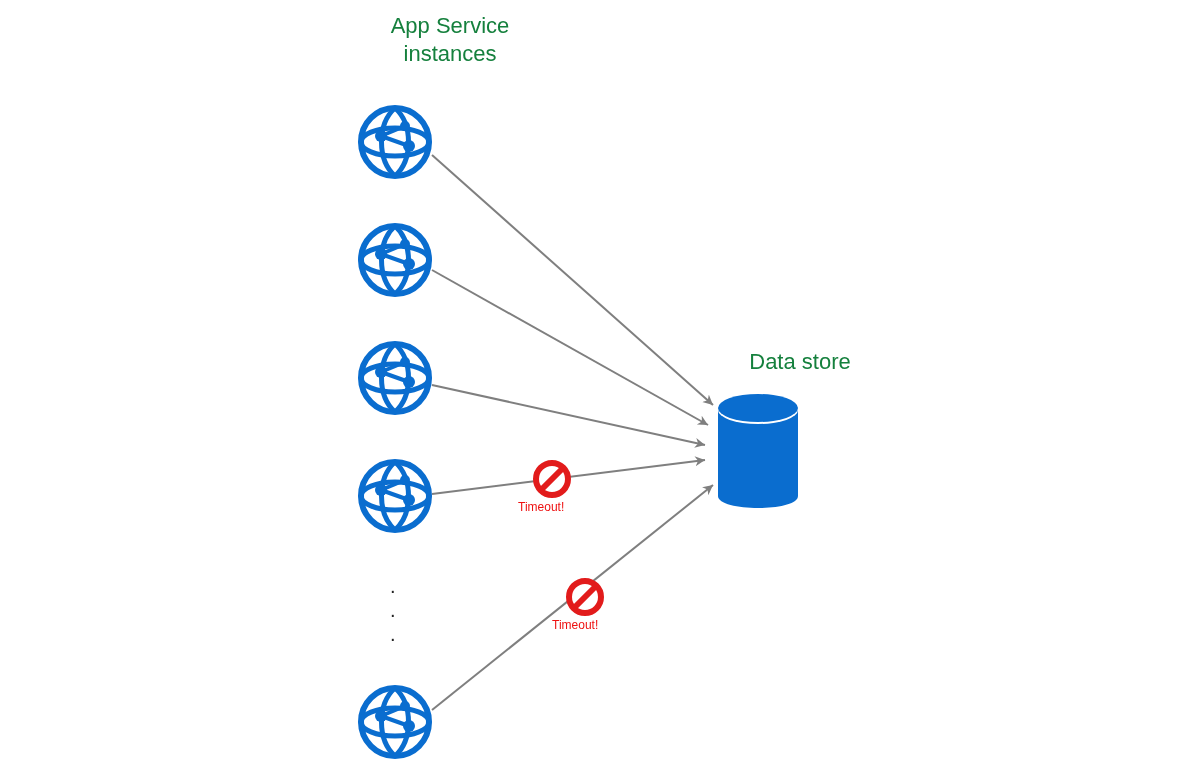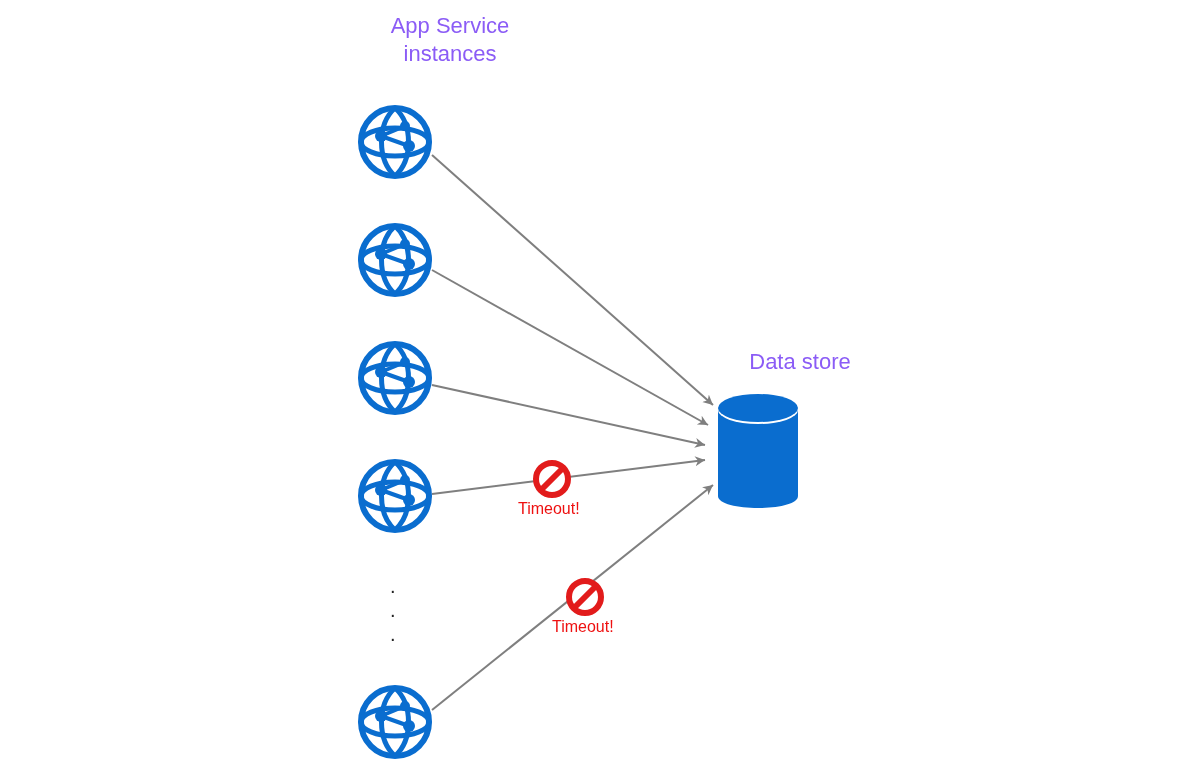--- a/index.html
+++ b/index.html
@@ -18,27 +18,27 @@
   }
   svg.diagram {
     position: absolute;
     left: 0;
     top: 0;
   }
   .label {
     position: absolute;
     font-size: 22px;
     line-height: 1.25;
-    color: #8b5cf6;
+    color: #15803d;
     text-align: center;
     white-space: pre;
   }
   .timeout-label {
     position: absolute;
-    font-size: 16px;
+    font-size: 12px;
     color: #e11;
     text-align: center;
   }
   .dots {
     position: absolute;
     font-size: 20px;
     color: #222;
     line-height: 1.2;
     text-align: center;
   }

